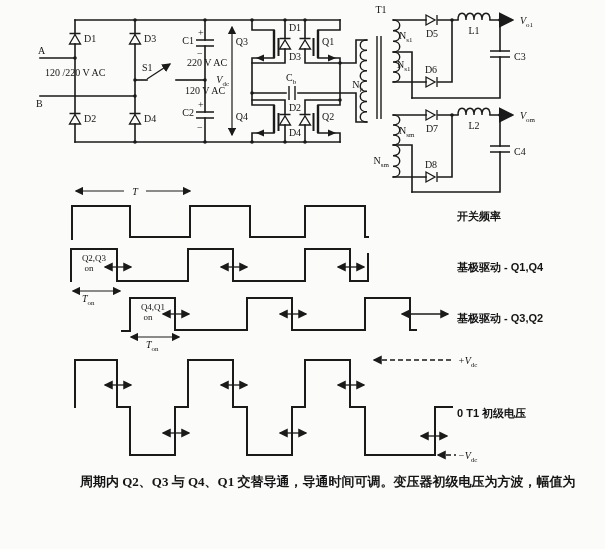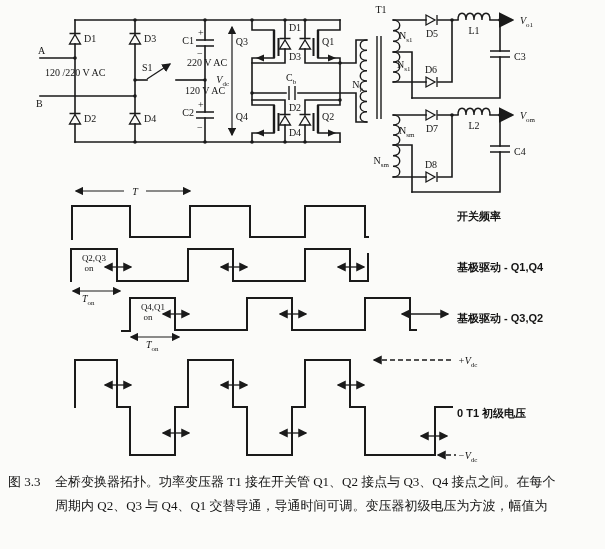--- a/index.html
+++ b/index.html
@@ -20,21 +20,21 @@
   .arr{stroke:#1a1a1a;stroke-width:1.3;fill:none;}
   .meas{stroke:#1a1a1a;stroke-width:1.2;fill:none;}
   .outarr{stroke:#1a1a1a;stroke-width:2.2;fill:none;}
   .dash{stroke:#1a1a1a;stroke-width:1.3;fill:none;stroke-dasharray:5 3;}
   .dot{fill:#1a1a1a;}
   .tri{fill:none;stroke:#1a1a1a;stroke-width:1.3;}
   .solidtri{fill:#1a1a1a;stroke:none;}
   .caption{position:absolute;left:8px;top:470px;width:592px;font-size:13px;line-height:24px;color:#141414;}
   .cap-line{white-space:nowrap;}
   .fig-no{display:inline-block;width:47px;}
-  .indent{margin-left:47px;}
+  .indent{margin-left:72px;font-weight:bold;}
   sub{font-size:9px;}
 </style>
 </head>
 <body>
 
 <div class="screen">
 <svg width="605" height="470" viewBox="0 0 605 470">
   <defs>
     <marker id="ah" viewBox="0 0 10 10" refX="8.5" refY="5" markerWidth="7" markerHeight="7" orient="auto-start-reverse">
       <path d="M0,0 L10,5 L0,10 z" fill="#1a1a1a"></path>
@@ -233,18 +233,15 @@
     <path class="arr" d="M421,436 H447" marker-start="url(#ah)" marker-end="url(#ah)"></path>
     <path class="dash" d="M374,360 H454" marker-start="url(#ah)"></path>
     <path class="dash" d="M438,455 H456" marker-start="url(#ah)"></path>
     <text class="lbl" x="458" y="364"><tspan class="it">+V</tspan><tspan class="sub" dy="3">dc</tspan></text>
     <text class="lbl" x="458" y="459"><tspan class="it">−V</tspan><tspan class="sub" dy="3">dc</tspan></text>
     <text class="cn" x="457" y="417">0 T1 初级电压</text>
   </g>
 </svg>
 
   <div class="caption">
-    <div class="cap-line">
-      <span class="fig-no">图 3.3</span><span>全桥变换器拓扑。功率变压器 T1 接在开关管 Q1、Q2 接点与 Q3、Q4 接点之间。在每个</span>
-    </div>
     <div class="cap-line indent">周期内 Q2、Q3 与 Q4、Q1 交替导通，导通时间可调。变压器初级电压为方波，幅值为</div>
   </div>
 </div>
 
 </body></html>

